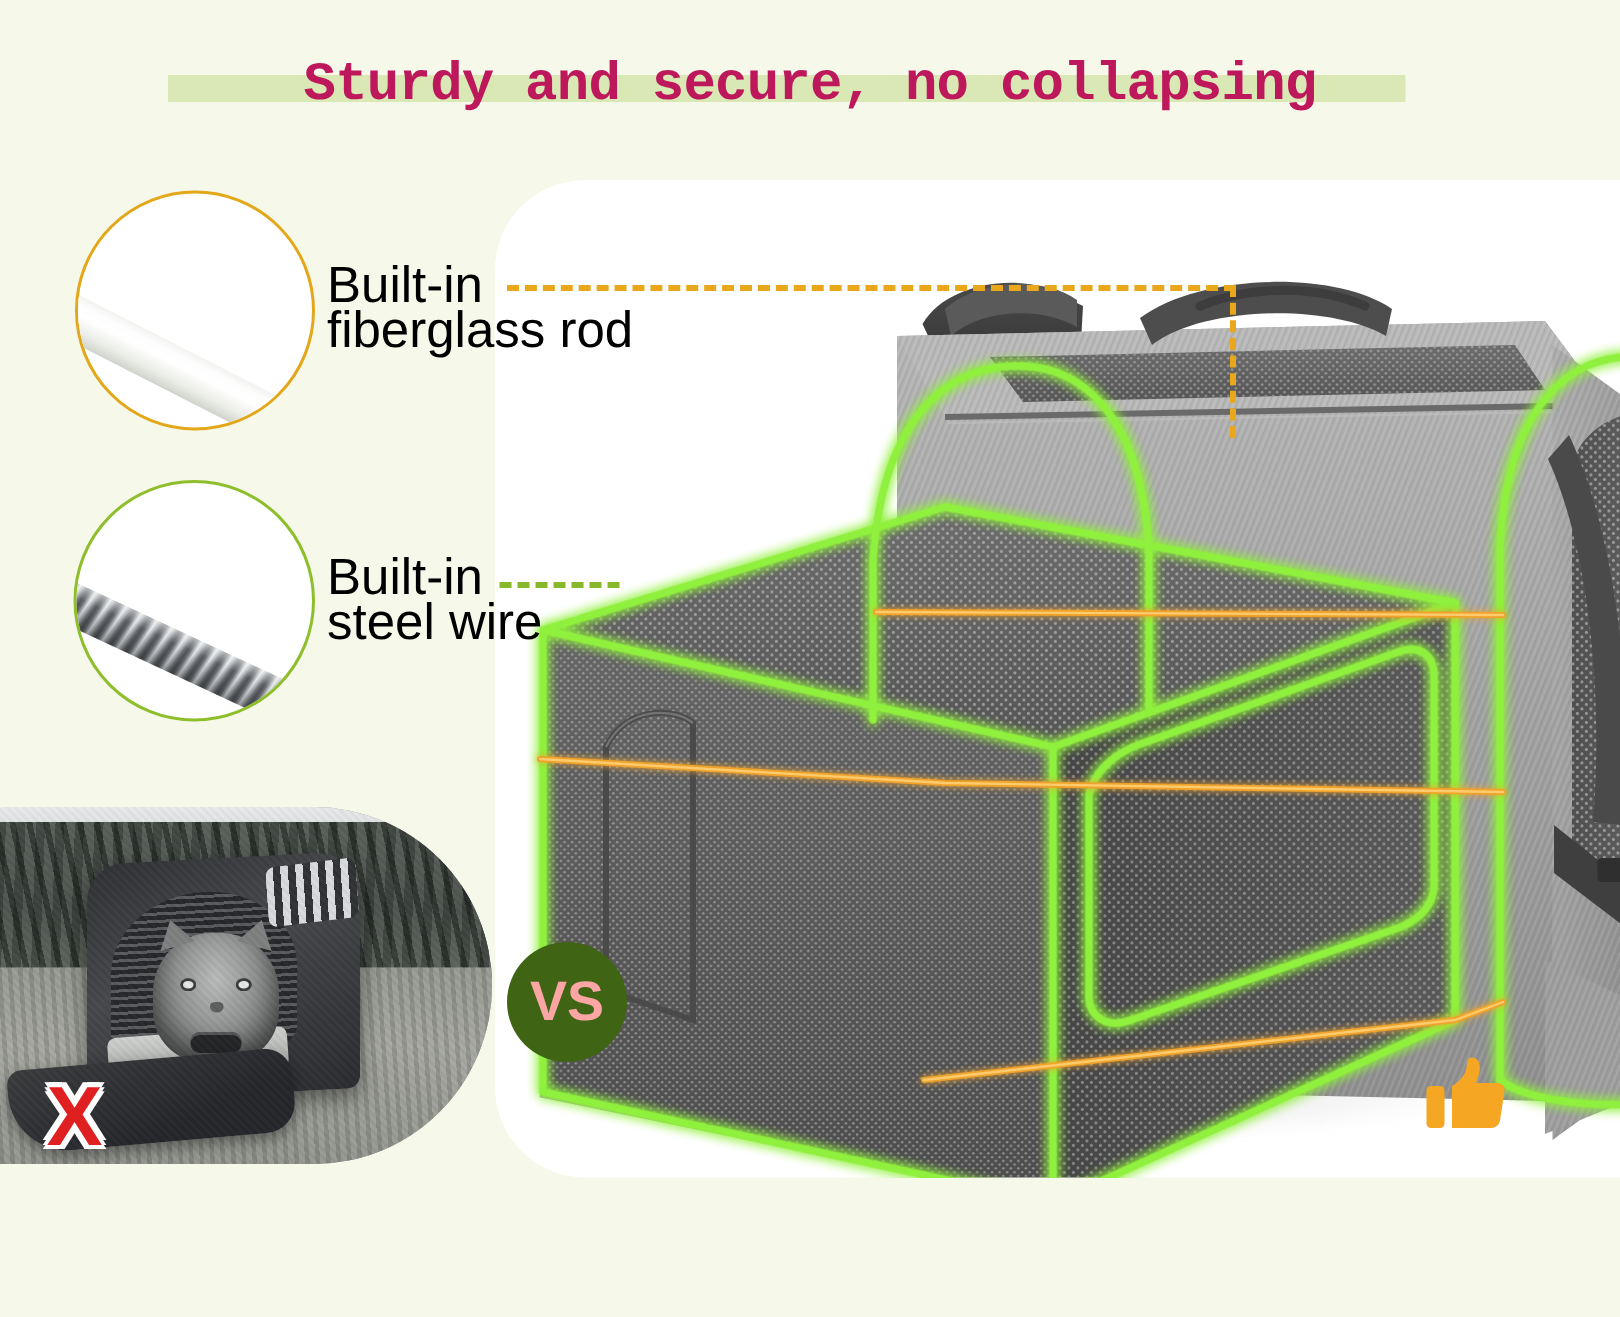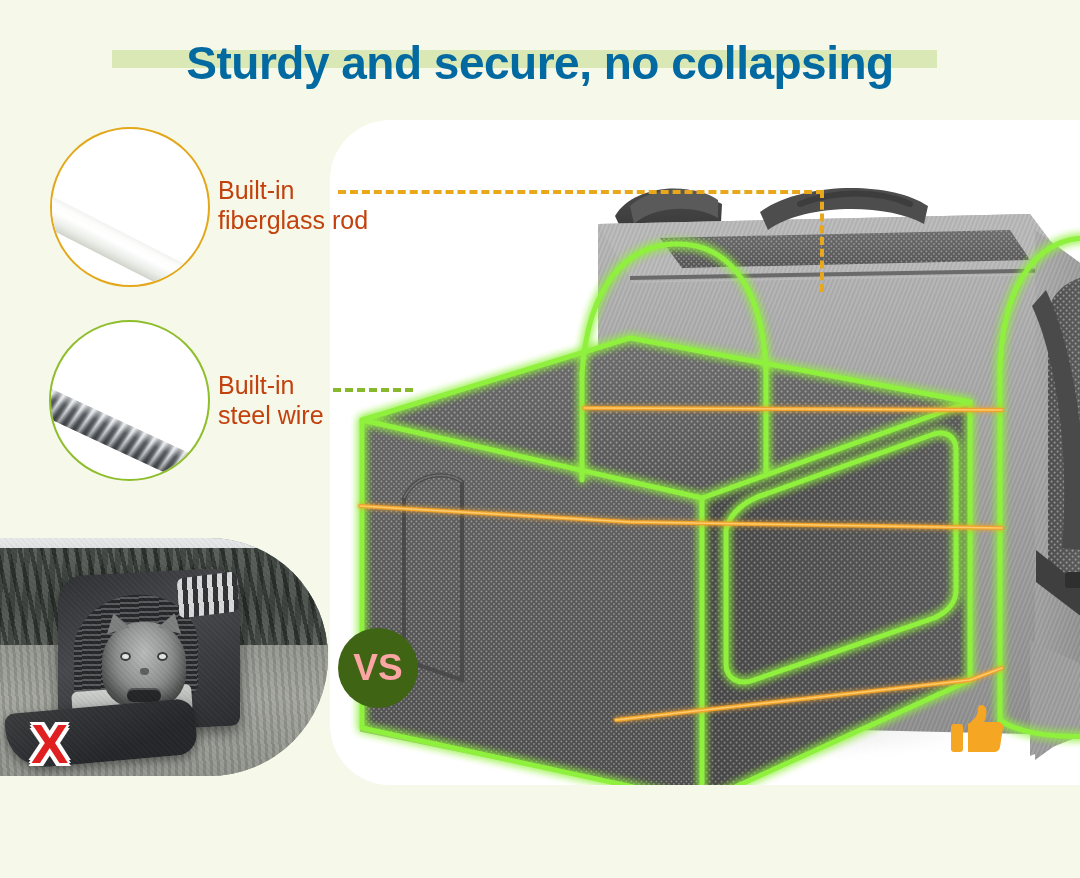--- a/index.html
+++ b/index.html
@@ -49,25 +49,25 @@
     position: absolute;
     left: 112px;
     top: 50px;
     width: 825px;
     height: 18px;
     background: #d9e8b4;
   }
   .title-text {
     position: relative;
     display: inline-block;
-    font-size: 46px;
+    font-size: 36px;
     font-weight: bold;
     letter-spacing: -0.5px;
-    color: #0369a1;
-    font-family: Liberation Sans, sans-serif;
+    color: #be185d;
+    font-family: Liberation Mono, monospace;
     white-space: nowrap;
   }
 
   
   .detail-circle {
     position: absolute;
     border-radius: 50%;
     background: #ffffff;
     overflow: hidden;
   }
@@ -110,22 +110,22 @@
     inset: 0;
     border-radius: 14px;
     background: linear-gradient(to bottom,
       rgba(255,255,255,.55) 0%, rgba(255,255,255,0) 32%,
       rgba(0,0,0,.18) 72%, rgba(0,0,0,.32) 100%);
   }
 
   
   .callout {
     position: absolute;
-    color: #c2410c;
-    font-size: 25px;
+    color: #000000;
+    font-size: 34px;
     line-height: 30px;
     font-family: "Liberation Sans", "DejaVu Sans", sans-serif;
     white-space: pre-line;
   }
   .callout-rod  { left: 218px; top: 175px; }
   .callout-wire { left: 218px; top: 370px; }
 
   
   .dash-h {
     position: absolute;

